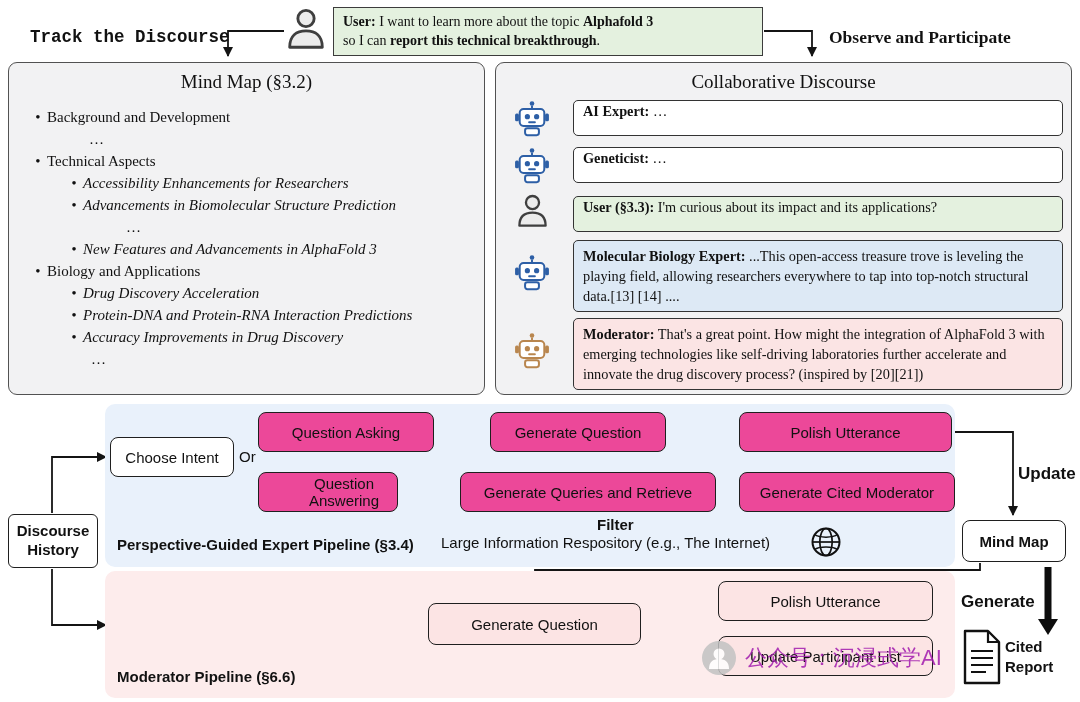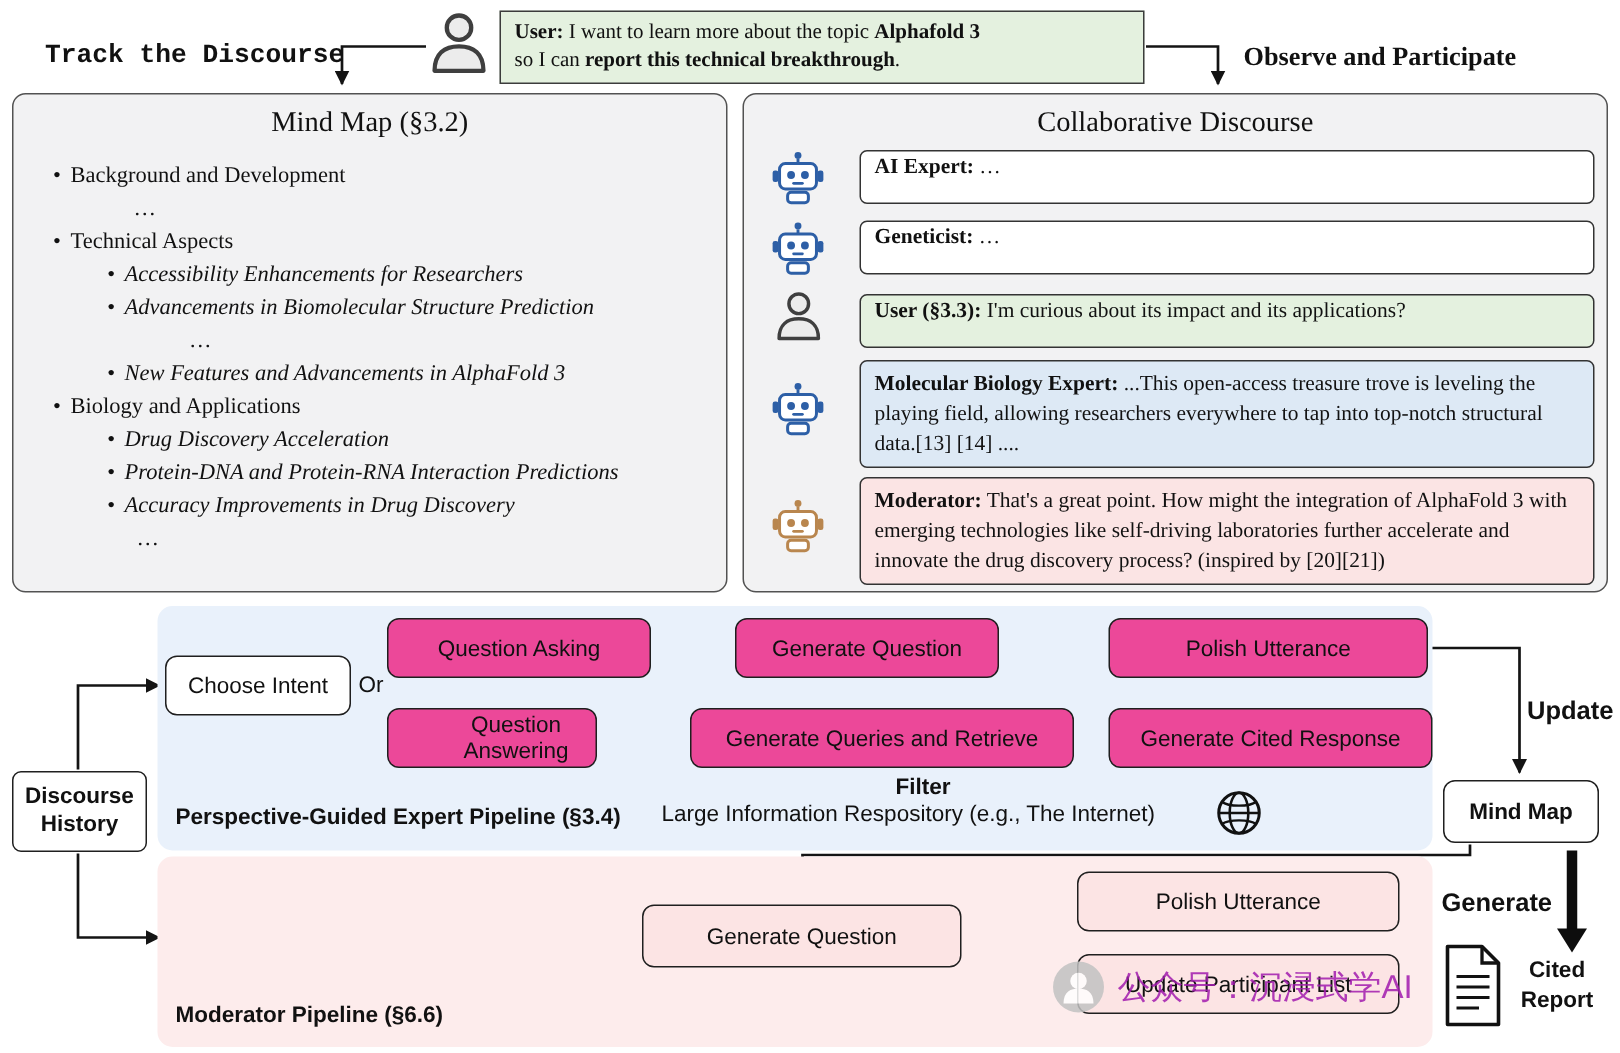--- a/index.html
+++ b/index.html
@@ -72,21 +72,21 @@
   #box-update-participant{left:718px;top:636px;width:215px;height:40px;}
 
   .plabel{position:absolute;font-family:"Liberation Sans", sans-serif;font-size:15px;white-space:nowrap;z-index:2;}
   #lbl-or{left:239px;top:448px;}
   #lbl-filter{left:597px;top:516px;font-weight:bold;}
   #lbl-repository{left:441px;top:534px;}
   #lbl-expert{left:117px;top:536px;font-weight:bold;}
   #lbl-moderator{left:117px;top:668px;font-weight:bold;}
   #lbl-update{left:1018px;top:464px;font-weight:bold;font-size:17px;}
   #lbl-generate{left:961px;top:592px;font-weight:bold;font-size:17px;}
-  #lbl-cited-report{left:1005px;top:637px;width:66px;text-align:center;font-weight:bold;white-space:normal;line-height:1.3;z-index:6;}
+  #lbl-cited-report{left:1005px;top:637px;width:66px;text-align:left;font-weight:bold;white-space:normal;line-height:1.3;z-index:6;}
 
   #globe-icon{position:absolute;left:810px;top:526px;width:32px;height:32px;z-index:2;}
   #doc-icon{position:absolute;left:962px;top:628px;width:40px;height:58px;z-index:6;}
 
   
   #watermark{position:absolute;left:701px;top:640px;display:flex;align-items:center;gap:8px;
              color:#a21caf;opacity:0.85;font-size:22px;font-family:"Liberation Sans", sans-serif;
              z-index:5;pointer-events:none;white-space:nowrap;}
   #watermark svg{width:36px;height:36px;flex:0 0 auto;}
 </style>
@@ -232,21 +232,21 @@
   <div class="region" id="region-expert"></div>
   <div class="region" id="region-moderator"></div>
 
   <div class="pbox bold" id="box-discourse-history">Discourse History</div>
   <div class="pbox" id="box-choose-intent">Choose Intent</div>
   <div class="pbox blue" id="box-question-asking">Question Asking</div>
   <div class="pbox blue" id="box-generate-question">Generate Question</div>
   <div class="pbox blue" id="box-polish-utterance">Polish Utterance</div>
   <div class="pbox blue" id="box-question-answering">Question Answering</div>
   <div class="pbox blue" id="box-generate-queries">Generate Queries and Retrieve</div>
-  <div class="pbox blue" id="box-generate-cited">Generate Cited Response</div>
+  <div class="pbox blue" id="box-generate-cited">Generate Cited Moderator</div>
   <div class="pbox bold" id="box-mind-map">Mind Map</div>
   <div class="pbox pink" id="box-generate-question2">Generate Question</div>
   <div class="pbox pink" id="box-polish-utterance2">Polish Utterance</div>
   <div class="pbox pink" id="box-update-participant">Update Participant List</div>
 
   <div class="plabel" id="lbl-or">Or</div>
   <div class="plabel" id="lbl-filter">Filter</div>
   <div class="plabel" id="lbl-repository">Large Information Respository (e.g., The Internet)</div>
   <div class="plabel" id="lbl-expert">Perspective-Guided Expert Pipeline (§3.4)</div>
   <div class="plabel" id="lbl-moderator">Moderator Pipeline (§6.6)</div>

